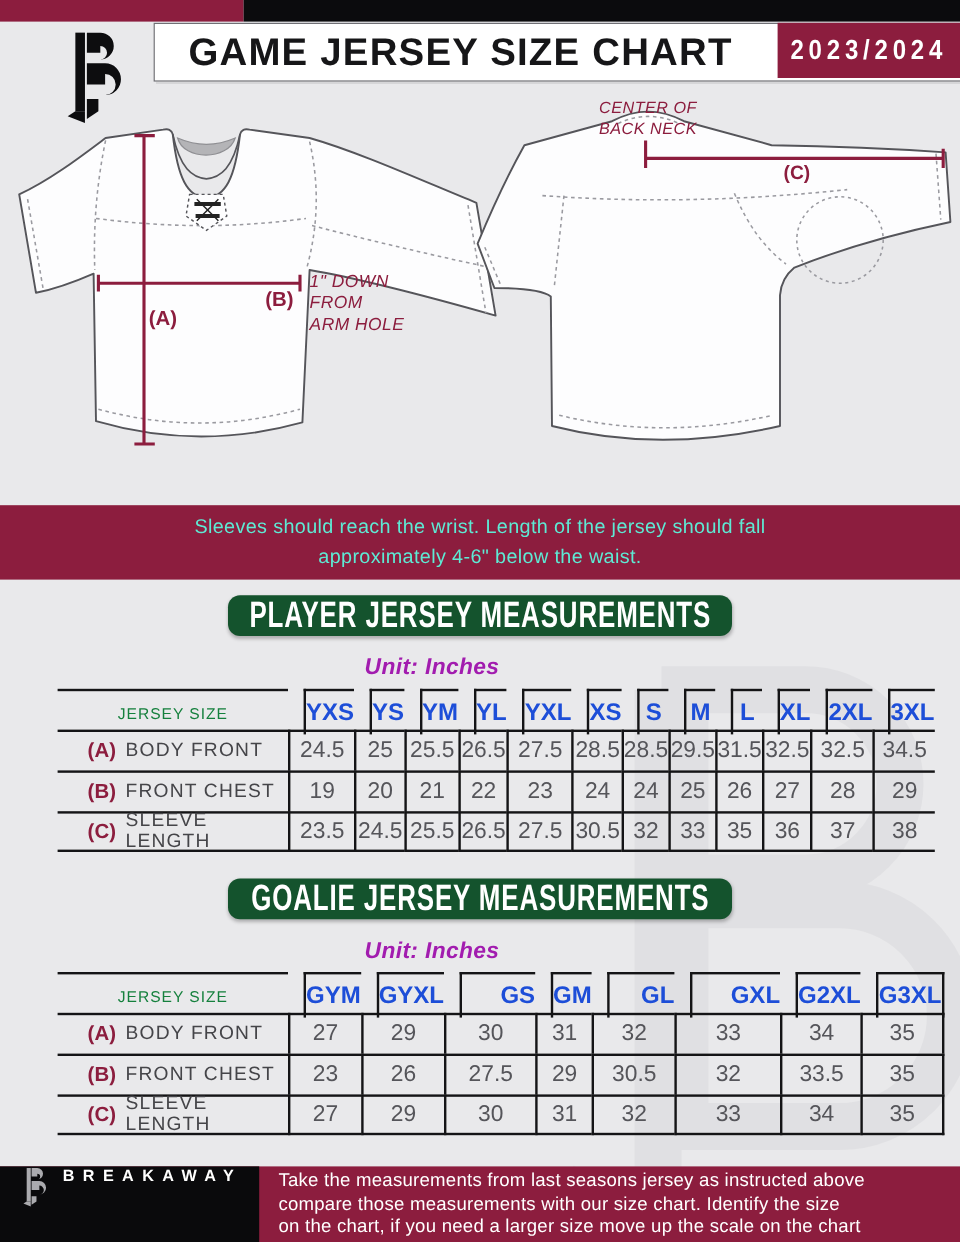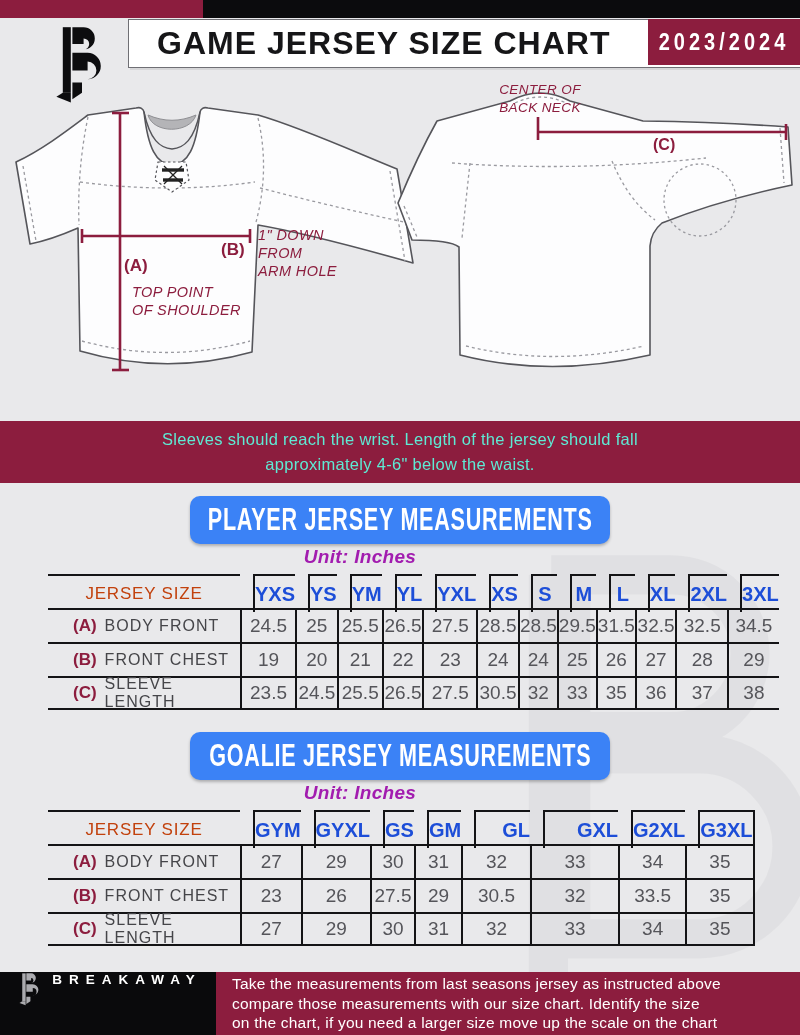--- a/index.html
+++ b/index.html
@@ -20,32 +20,32 @@
   
   .mlabel{color:#8c1d3e;font-style:italic;font-weight:500;font-size:14.5px;letter-spacing:.4px;line-height:18px;text-transform:uppercase;}
   .mkey{color:#8c1d3e;font-weight:800;font-size:17px;font-style:normal;}
 
   
   .notice{left:0;top:421px;width:800px;height:62px;background:#8c1d3e;color:#5eead4;
           display:flex;flex-direction:column;align-items:center;justify-content:center;
           font-size:16.5px;line-height:25px;letter-spacing:.3px;font-weight:400;}
 
   
-  .black-banner{left:50%;transform:translateX(-50%);width:420px;height:48px;background:#3b82f6;border-radius:10px;
+  .black-banner{left:50%;transform:translateX(-50%);width:420px;height:34px;background:#14532d;border-radius:10px;
                 display:flex;align-items:center;justify-content:center;box-shadow:0 2px 3px rgba(0,0,0,.25);}
   .black-banner span{color:#fff;font-weight:800;font-size:30px;letter-spacing:1px;white-space:nowrap;
                      transform:scale(.72,1.02);}
   .unit{width:720px;left:0;text-align:center;font-style:italic;font-weight:700;font-size:19px;color:#a21caf;letter-spacing:.3px;}
 
   
   .size-table{left:48px;width:704px;display:grid;}
   .tcell{display:flex;align-items:center;justify-content:center;border-top:2px solid #141416;background:transparent;}
   .tcell.last-row{border-bottom:2px solid #141416;}
   .tcell.vline{border-left:2px solid #141416;}
-  .corner{font-size:17px;color:#c2410c;letter-spacing:.8px;}
+  .corner{font-size:13px;color:#15803d;letter-spacing:.8px;}
   .rowlabel{justify-content:flex-start;padding-left:25px;gap:8px;}
   .rowlabel .k{color:#8c1d3e;font-weight:800;font-size:17px;}
   .rowlabel .n{color:#454549;font-size:16px;letter-spacing:1px;font-weight:400;}
   .sizehead{font-weight:700;font-size:20px;color:#1d4ed8;margin-left:13px;}
   .val{font-size:19px;color:#55555a;font-weight:400;}
 
   
   .footer{left:0;top:972px;width:800px;height:63px;background:#8c1d3e;display:flex;}
   .footer-logo{width:216px;height:63px;background:#0a0a0c;display:flex;align-items:flex-start;justify-content:center;gap:12px;flex:none;}
   .footer-brand{color:#fff;font-weight:700;font-size:13.5px;letter-spacing:7px;}
@@ -168,24 +168,20 @@
       <line x1="82" y1="166" x2="250" y2="166"></line>
       <line x1="82" y1="159" x2="82" y2="173"></line>
       <line x1="250" y1="159" x2="250" y2="173"></line>
       <line x1="538" y1="62" x2="786" y2="62"></line>
       <line x1="538" y1="47" x2="538" y2="70"></line>
       <line x1="786" y1="54" x2="786" y2="70"></line>
     </g>
   </svg>
 
   <div class="abs mkey" style="left:124px;top:256px;">(A)</div>
-  <div class="abs mlabel" style="left:132px;top:283px;">
-    <div>TOP POINT</div>
-    <div>OF SHOULDER</div>
-  </div>
   <div class="abs mkey" style="left:221px;top:240px;">(B)</div>
   <div class="abs mlabel" style="left:258px;top:226px;">
     <div>1" DOWN</div>
     <div>FROM</div>
     <div>ARM HOLE</div>
   </div>
   <div class="abs mlabel" style="left:470px;top:81px;width:140px;text-align:center;font-size:13.5px;">
     <div>CENTER OF</div>
     <div>BACK NECK</div>
   </div>
@@ -369,21 +365,21 @@
   <div class="abs size-table" style="top: 810px; grid-template-columns: 192px repeat(9, 1fr); grid-auto-rows: 34px;">
       <div class="tcell corner" style="height: 36px;">
         <span>JERSEY SIZE</span>
       </div>
       <div class="tcell vline sizehead" style="height: 36px;">
         <span>GYM</span>
       </div>
       <div class="tcell vline sizehead" style="height: 36px;">
         <span>GYXL</span>
       </div>
-      <div class="tcell vline sizehead" style="height: 36px;">
+      <div class="tcell vline sizehead" style="height: 36px; padding-left: 32px;">
         <span>GS</span>
       </div>
       <div class="tcell vline sizehead" style="height: 36px;">
         <span>GM</span>
       </div>
       <div class="tcell vline sizehead" style="height: 36px; padding-left: 26px;">
         <span>GL</span>
       </div>
       <div class="tcell vline sizehead" style="height: 36px; padding-left: 32px;">
         <span>GXL</span>

